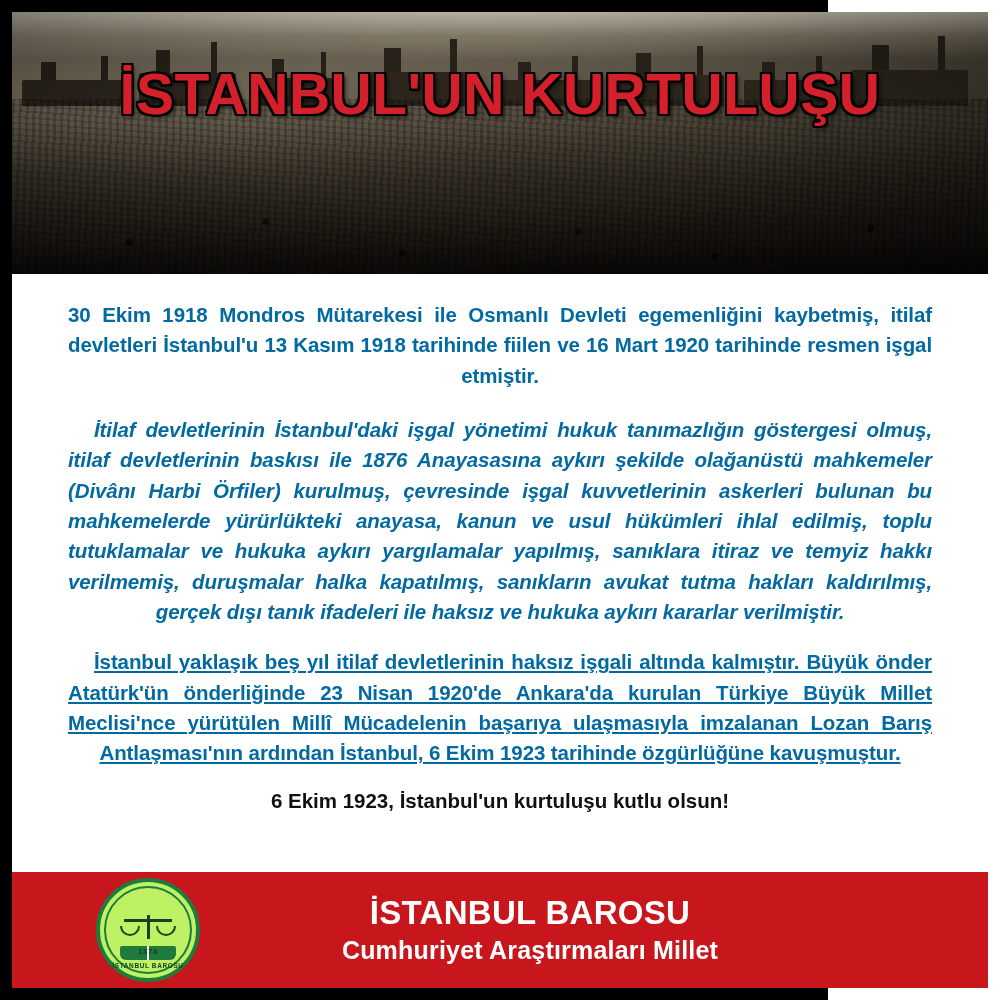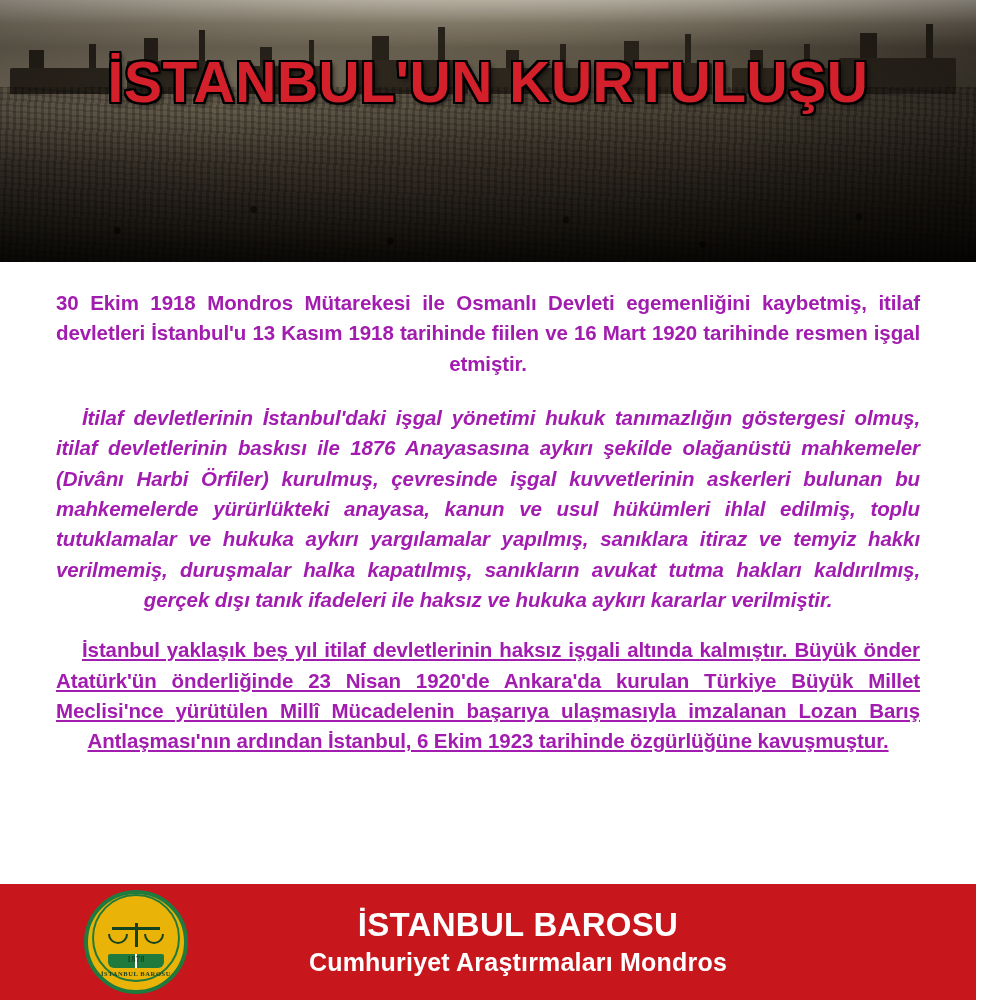--- a/index.html
+++ b/index.html
@@ -13,20 +13,21 @@
     font-family: "Liberation Sans", sans-serif;
     overflow: hidden;
   }
 
   .poster {
     position: relative;
     width: 828px;
     height: 1000px;
     background: #000000;
     box-sizing: border-box;
+    padding: 12px;
     display: flex;
     flex-direction: column;
   }
 
   
   .hero {
     position: relative;
     width: 976px;
     height: 262px;
     overflow: hidden;
@@ -128,21 +129,21 @@
     width: 976px;
     flex: 1 1 auto;
     box-sizing: border-box;
     padding: 26px 56px 10px 56px;
     color: #141414;
   }
   .para {
     font-size: 20.5px;
     line-height: 1.48;
     font-weight: bold;
-    color: #a21caf;
+    color: #0369a1;
     margin: 0 0 20px 0;
     text-align: justify;
     text-align-last: center;
     letter-spacing: -0.1px;
   }
   .para.p1 {
     text-indent: 0;
     margin-bottom: 24px;
   }
   .para.p2 { text-align: justify; text-align-last: center; text-indent: 26px; font-style: italic; }
@@ -166,27 +167,26 @@
     align-items: center;
   }
   .footer-seal {
     position: absolute;
     left: 84px;
     top: 50%;
     transform: translateY(-50%);
     width: 104px;
     height: 104px;
     border-radius: 50%;
-    background: #eab308;
+    background: #bef264;
     border: 4px solid #1f7a3d;
     box-sizing: border-box;
     display: flex;
-    align-items: flex-start;
+    align-items: center;
     justify-content: center;
-    font-family: Liberation Serif, serif;
   }
   .seal-inner {
     width: 84px;
     height: 84px;
     border-radius: 50%;
     border: 2px solid #1f7a3d;
     position: relative;
     display: flex;
     align-items: center;
     justify-content: center;
@@ -311,35 +311,36 @@
 
     <div class="hero-title">
       <span>İSTANBUL'UN KURTULUŞU</span>
     </div>
   </div>
 
   <div class="content">
     <p class="para p1">30 Ekim 1918 Mondros Mütarekesi ile Osmanlı Devleti egemenliğini kaybetmiş, itilaf devletleri İstanbul'u 13 Kasım 1918 tarihinde fiilen ve 16 Mart 1920 tarihinde resmen işgal etmiştir.</p>
     <p class="para p2">İtilaf devletlerinin İstanbul'daki işgal yönetimi hukuk tanımazlığın göstergesi olmuş, itilaf devletlerinin baskısı ile 1876 Anayasasına aykırı şekilde olağanüstü mahkemeler (Divânı Harbi Örfiler) kurulmuş, çevresinde işgal kuvvetlerinin askerleri bulunan bu mahkemelerde yürürlükteki anayasa, kanun ve usul hükümleri ihlal edilmiş, toplu tutuklamalar ve hukuka aykırı yargılamalar yapılmış, sanıklara itiraz ve temyiz hakkı verilmemiş, duruşmalar halka kapatılmış, sanıkların avukat tutma hakları kaldırılmış, gerçek dışı tanık ifadeleri ile haksız ve hukuka aykırı kararlar verilmiştir.</p>
     <p class="para p3">İstanbul yaklaşık beş yıl itilaf devletlerinin haksız işgali altında kalmıştır. Büyük önder Atatürk'ün önderliğinde 23 Nisan 1920'de Ankara'da kurulan Türkiye Büyük Millet Meclisi'nce yürütülen Millî Mücadelenin başarıya ulaşmasıyla imzalanan Lozan Barış Antlaşması'nın ardından İstanbul, 6 Ekim 1923 tarihinde özgürlüğüne kavuşmuştur.</p>
+    <p class="closing">6 Ekim 1923, İstanbul'un kurtuluşu kutlu olsun!</p>
   </div>
 
   <div class="footer">
     <div class="footer-seal">
       <div class="seal-inner">
         <div class="seal-scales">
           <div class="post"></div>
           <div class="beam"></div>
           <div class="pan left"></div>
           <div class="pan right"></div>
         </div>
         <div class="seal-book"></div>
         <div class="seal-year">1878</div>
         <div class="seal-name">İSTANBUL BAROSU</div>
       </div>
     </div>
     <div class="footer-text">
       <div class="footer-org">İSTANBUL BAROSU</div>
-      <div class="footer-sub">Cumhuriyet Araştırmaları Mondros</div>
+      <div class="footer-sub">Cumhuriyet Araştırmaları Millet</div>
     </div>
   </div>
 
 </div>
 
 </body></html>

